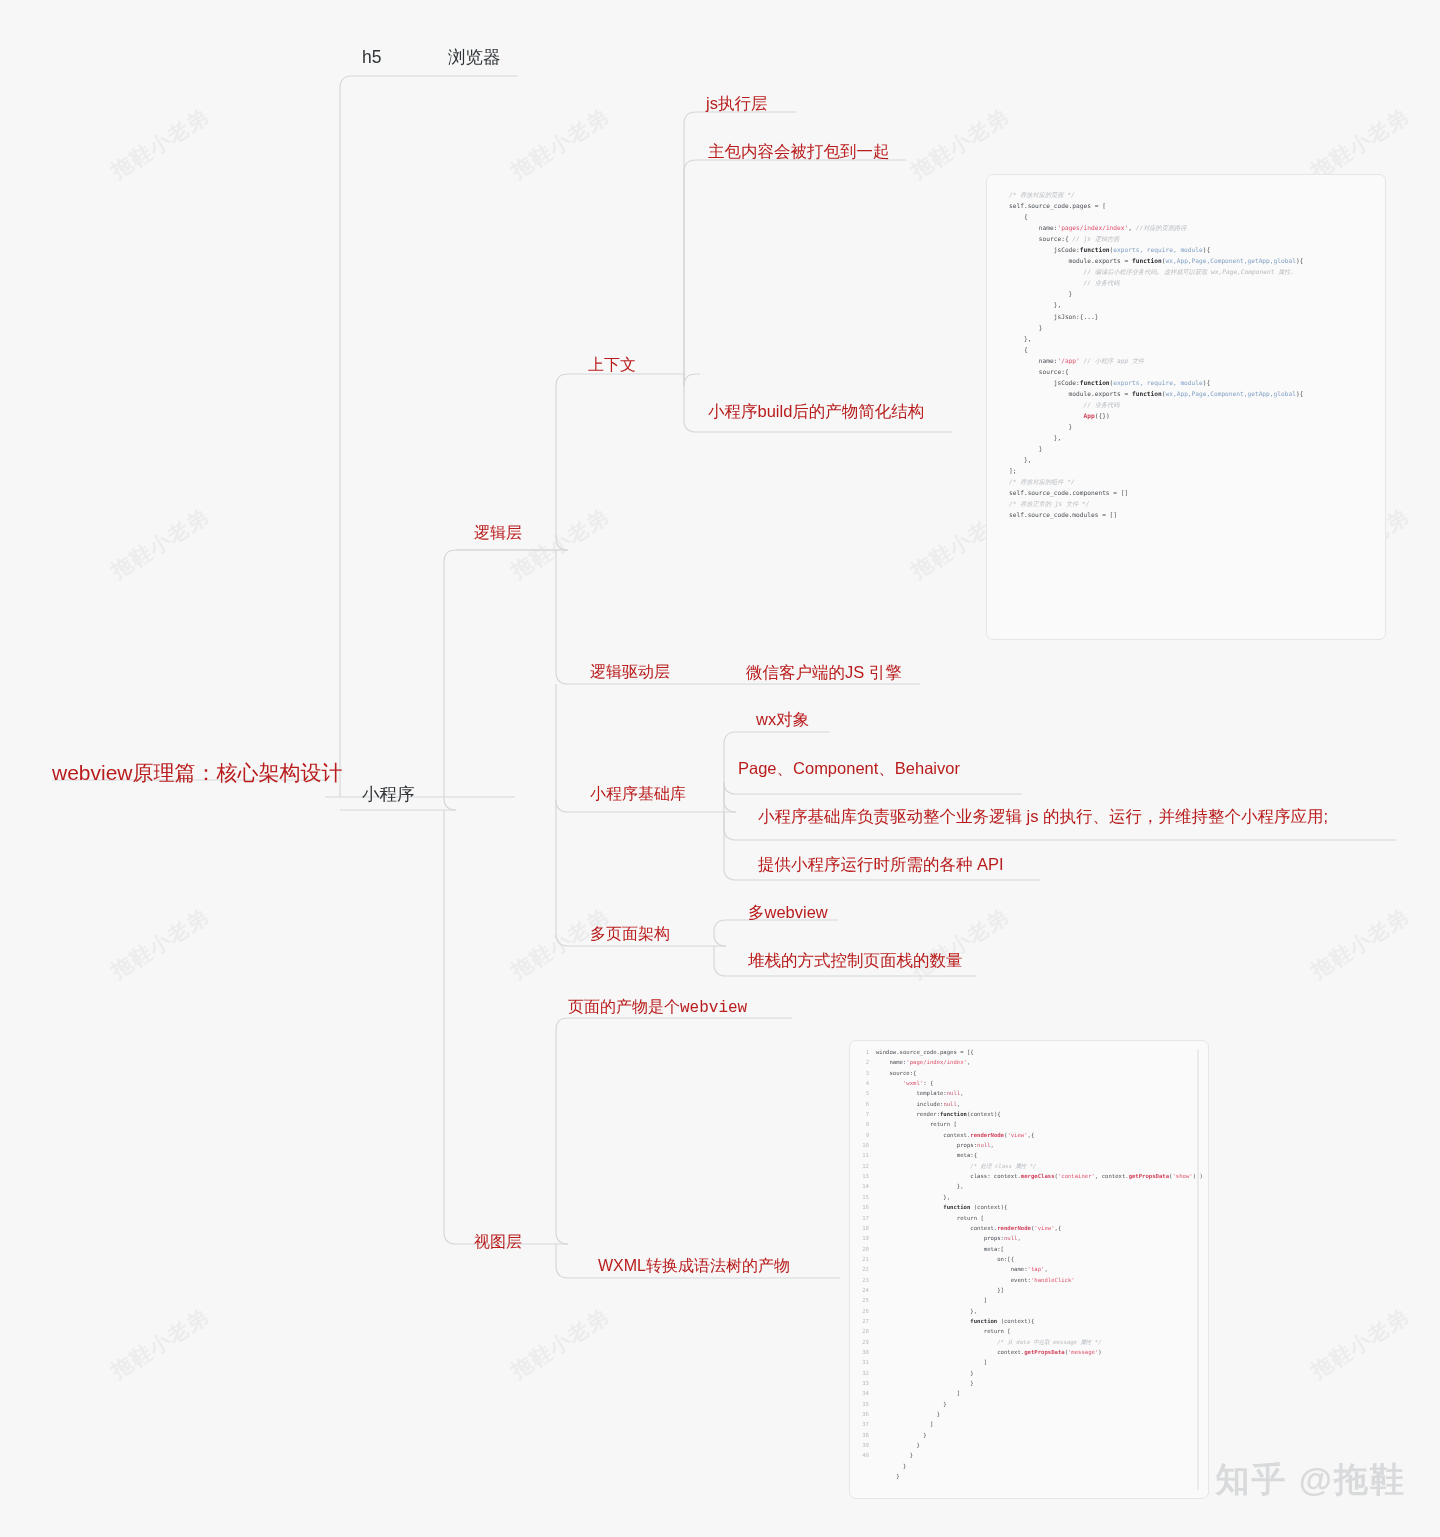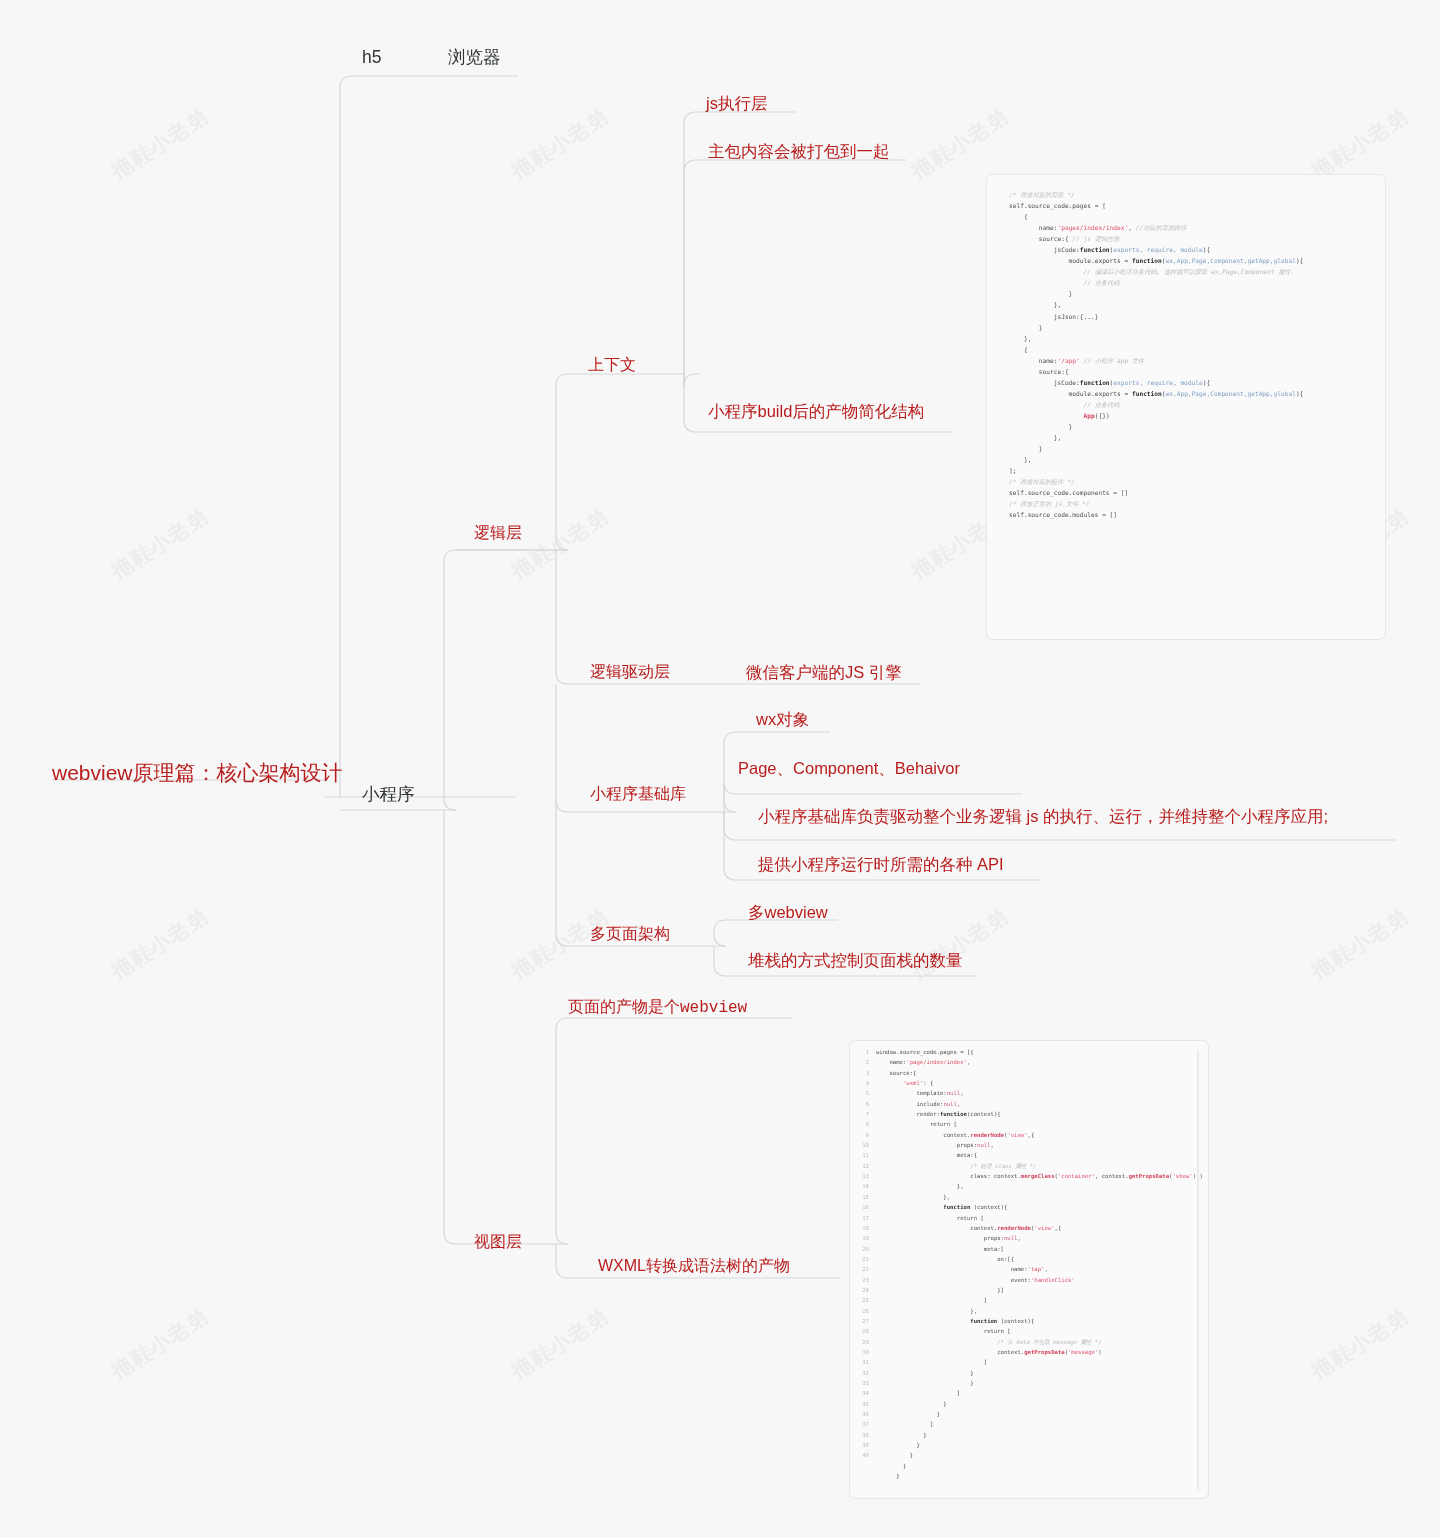--- a/index.html
+++ b/index.html
@@ -302,14 +302,18 @@
                 <span class="pl">]</span>
               <span class="pl">}</span>
             <span class="pl">}</span>
           <span class="pl">}</span>
         <span class="pl">}</span>
       <span class="pl">}</span></pre>
     </div>
     <div class="vsep"></div>
   </div>
 
+  <div id="brand">
+    <span class="rule"></span>
+    <span>知乎 @拖鞋</span>
+  </div>
 
 </div>
 
 </body></html>

